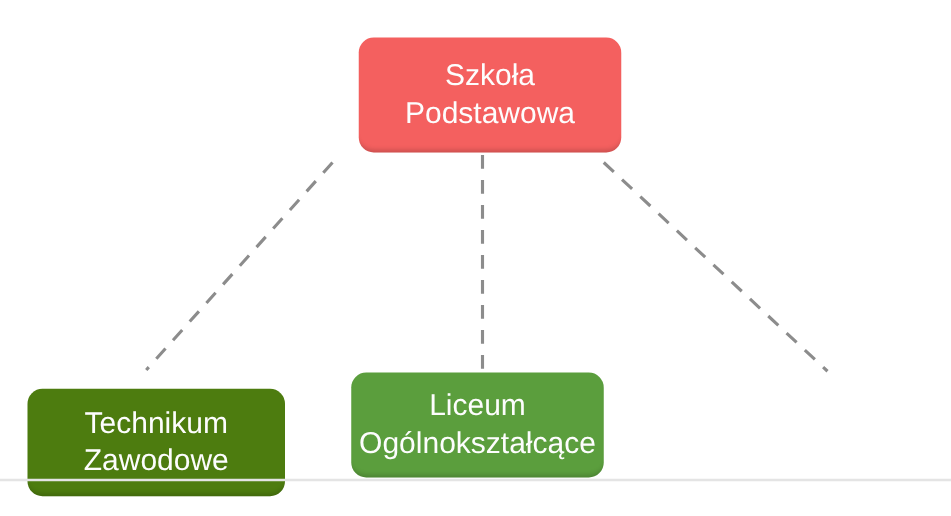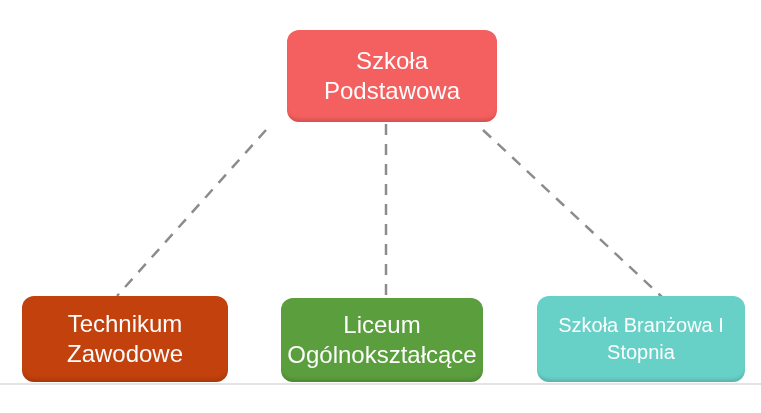--- a/index.html
+++ b/index.html
@@ -80,27 +80,24 @@
   <svg class="connectors" viewBox="0 0 761 413" xmlns="http://www.w3.org/2000/svg">
     <line x1="266" y1="130" x2="117" y2="296" stroke="#8c8c8c" stroke-width="2.5" stroke-dasharray="11,9"></line>
     <line x1="386" y1="124" x2="386" y2="298" stroke="#8c8c8c" stroke-width="2.5" stroke-dasharray="11,9"></line>
     <line x1="483" y1="130" x2="662" y2="297" stroke="#8c8c8c" stroke-width="2.5" stroke-dasharray="11,9"></line>
   </svg>
 
   <div class="node node-root" style="background: rgb(244, 96, 95);">
     <span>Szkoła Podstawowa</span>
   </div>
 
-  <div class="node node-child-1" style="background: #c2410c;">
+  <div class="node node-child-1" style="background: #4d7c0f; margin-top: 15px;">
     <span>Technikum Zawodowe</span>
   </div>
 
   <div class="node node-child-2" style="background: rgb(91, 158, 61);">
     <span>Liceum Ogólnokształcące</span>
   </div>
 
-  <div class="node node-child-3" style="background: rgb(104, 209, 199);">
-    <span>Szkoła Branżowa I Stopnia</span>
-  </div>
 
   <div class="baseline-rule"></div>
 
 </div>
 
 </body></html>

